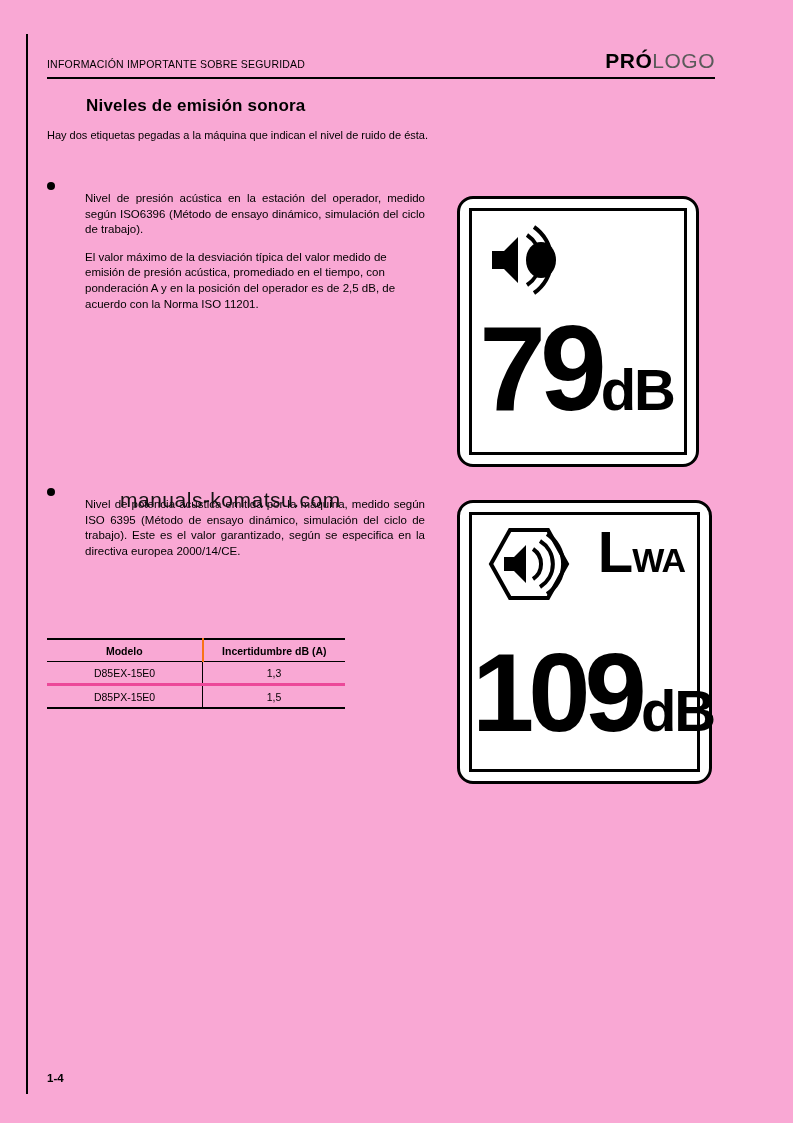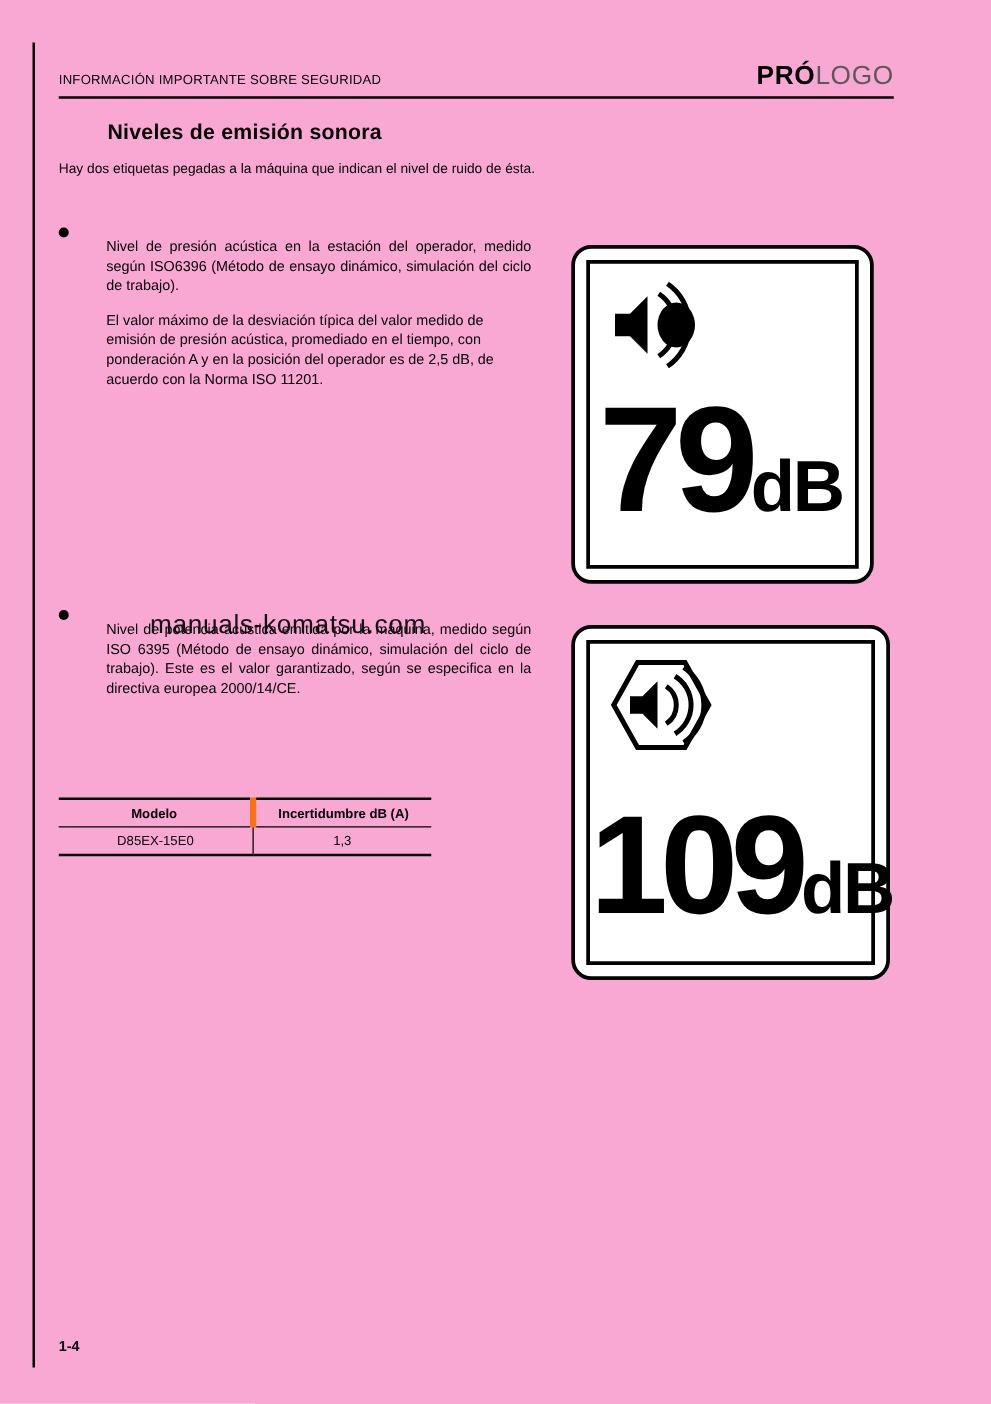--- a/index.html
+++ b/index.html
@@ -145,21 +145,21 @@
   table.spec td {
     text-align: center;
     padding: 2px 4px;
     height: 17px;
   }
   table.spec thead th {
     font-weight: bold;
     border-top: 2px solid #000;
     border-bottom: 1px solid #000;
   }
-  table.spec thead th.col1 { border-right: 5px solid #f97316; }
+  table.spec thead th.col1 { border-right: 2px solid #f97316; }
   table.spec tbody td.col1 { border-right: 1px solid #000; }
   table.spec tbody tr td {
     border-bottom: 3px solid #ec4899;
   }
   table.spec tbody tr:last-child td {
     border-bottom: 2px solid #000;
   }
 
   
   .decal {
@@ -287,20 +287,24 @@
         <tr>
           <th class="col1" style="width:158px">Modelo</th>
           <th style="width:140px">Incertidumbre dB (A)</th>
         </tr>
       </thead>
       <tbody>
         <tr>
           <td class="col1">D85EX-15E0</td>
           <td>1,3</td>
         </tr>
+        <tr>
+          <td class="col1">D85PX-15E0</td>
+          <td>1,5</td>
+        </tr>
       </tbody>
     </table>
   </div>
 
   <div class="decal" id="decal-lpa">
     <div class="decal-inner">
       <div class="decal-top">
         <div class="decal-sym">
           <svg viewBox="0 0 86 74" width="86" height="74" aria-hidden="true">
 
@@ -326,20 +330,21 @@
 
             <polygon points="24,3 62,3 81,37 62,71 24,71 5,37" fill="none" stroke="#000" stroke-width="4"></polygon>
 
             <path d="M18 30 L28 30 L40 18 L40 56 L28 44 L18 44 Z" fill="#000"></path>
 
             <path d="M47 22 A18 18 0 0 1 47 52" stroke="#000" stroke-width="4" fill="none"></path>
             <path d="M54 14 A27 27 0 0 1 54 60" stroke="#000" stroke-width="4" fill="none"></path>
             <path d="M61 7 A36 36 0 0 1 61 67" stroke="#000" stroke-width="4" fill="none"></path>
           </svg>
         </div>
+        <div class="decal-label"><span>L</span><span class="sub">WA</span></div>
       </div>
       <div class="decal-value"><span>109</span><span class="unit">dB</span></div>
     </div>
   </div>
 
   <div class="footer">1-4</div>
 
 </div>
 
 </body></html>

